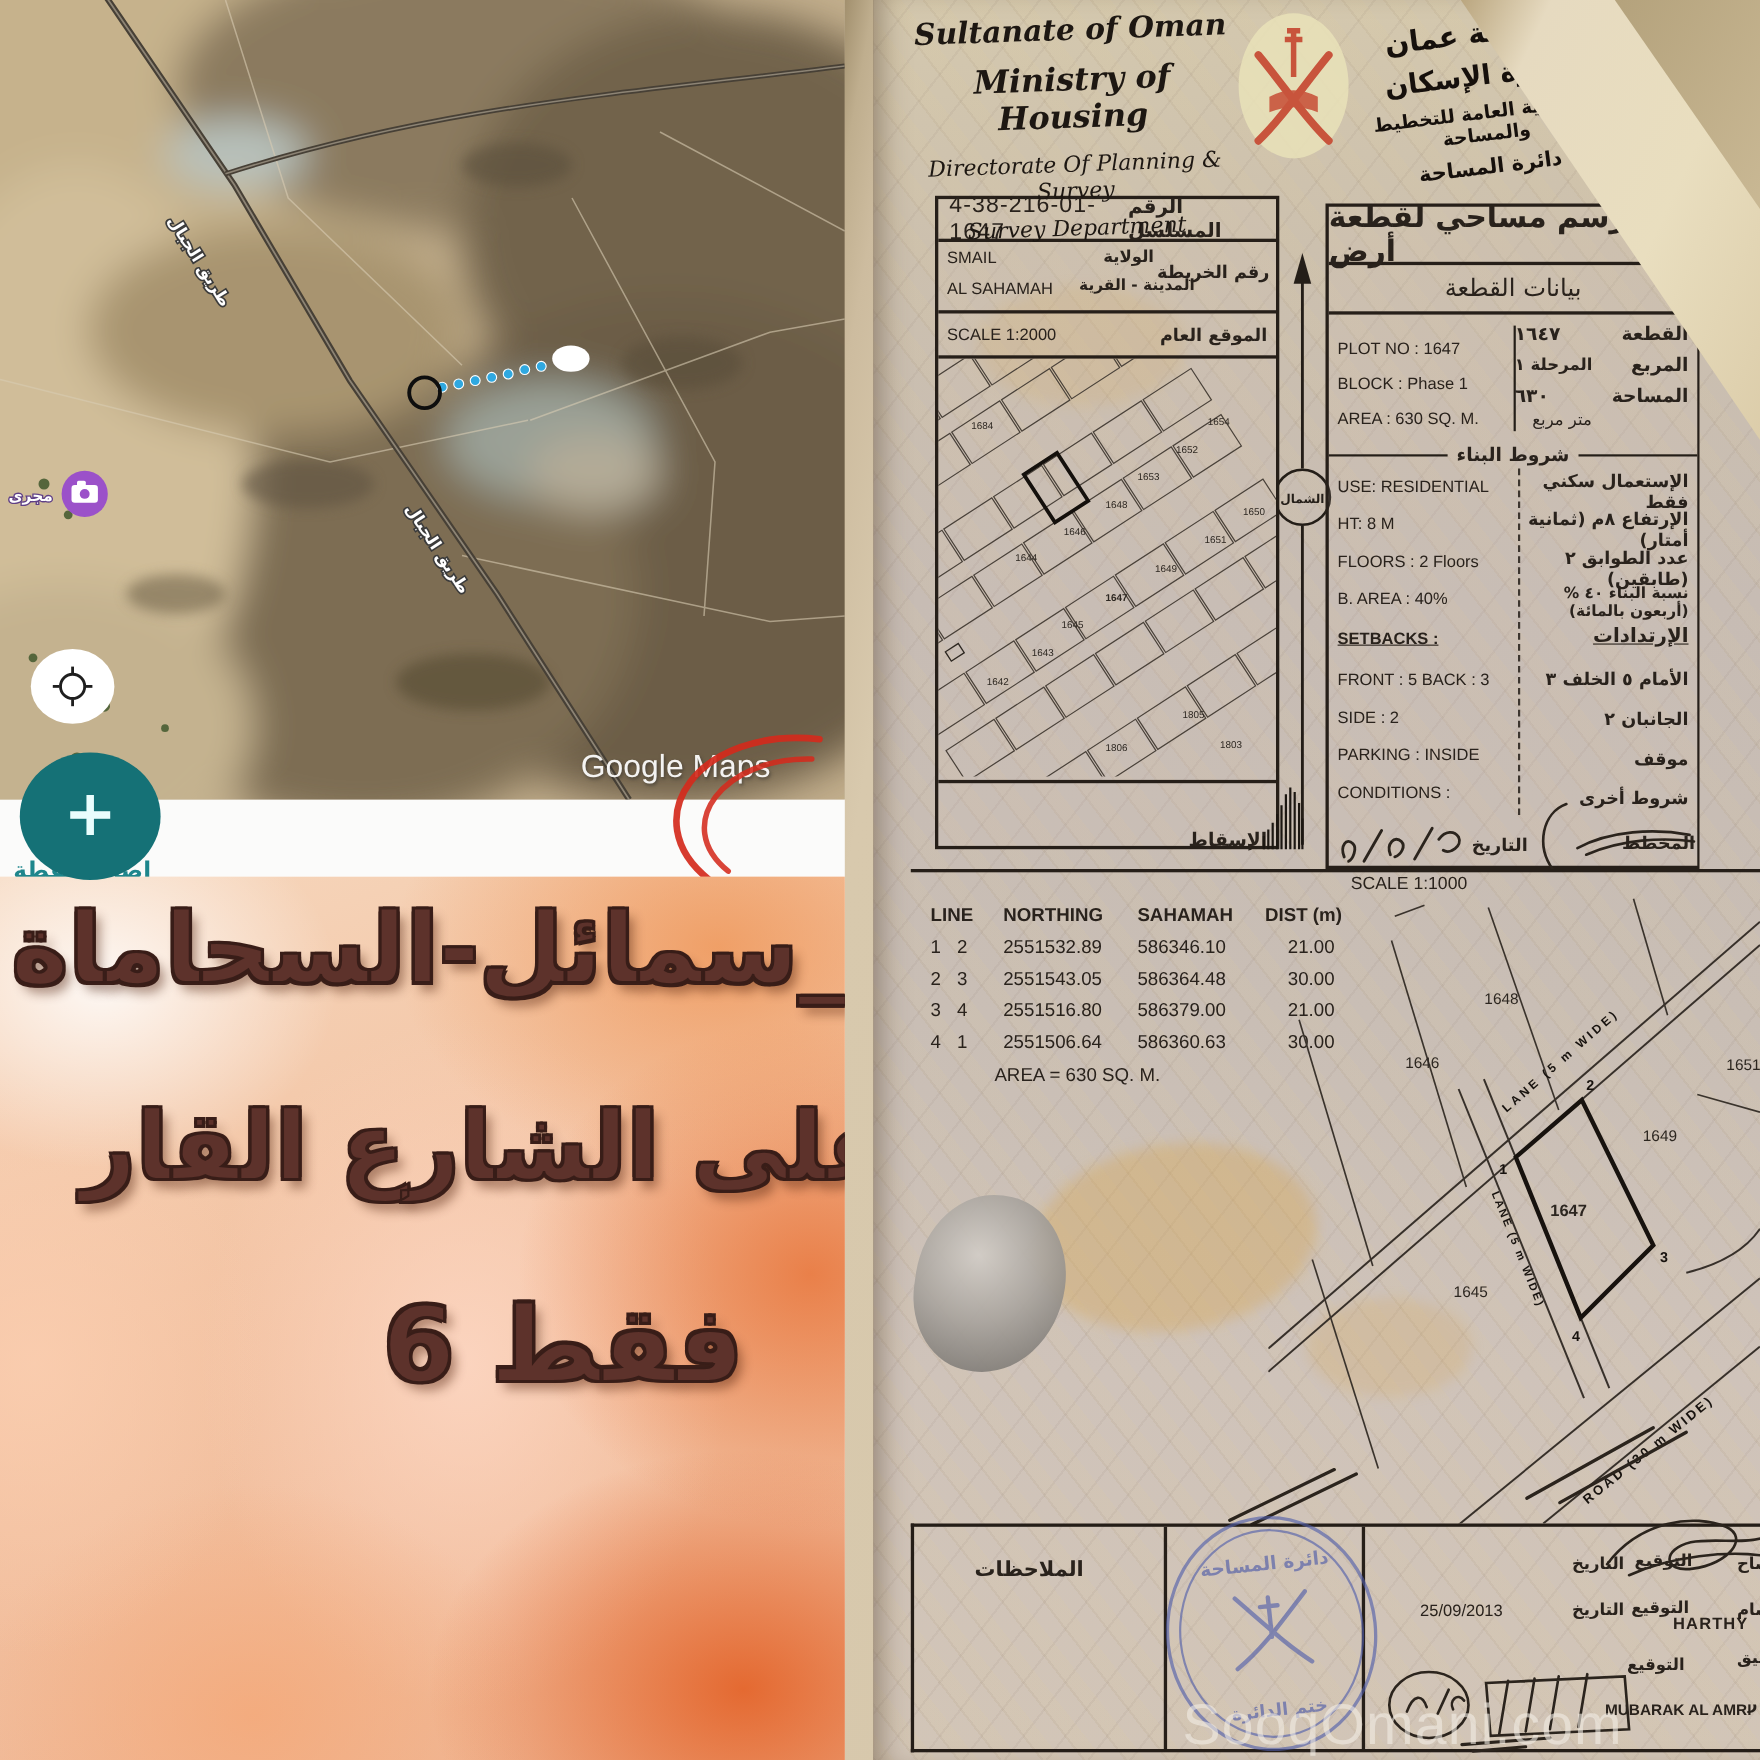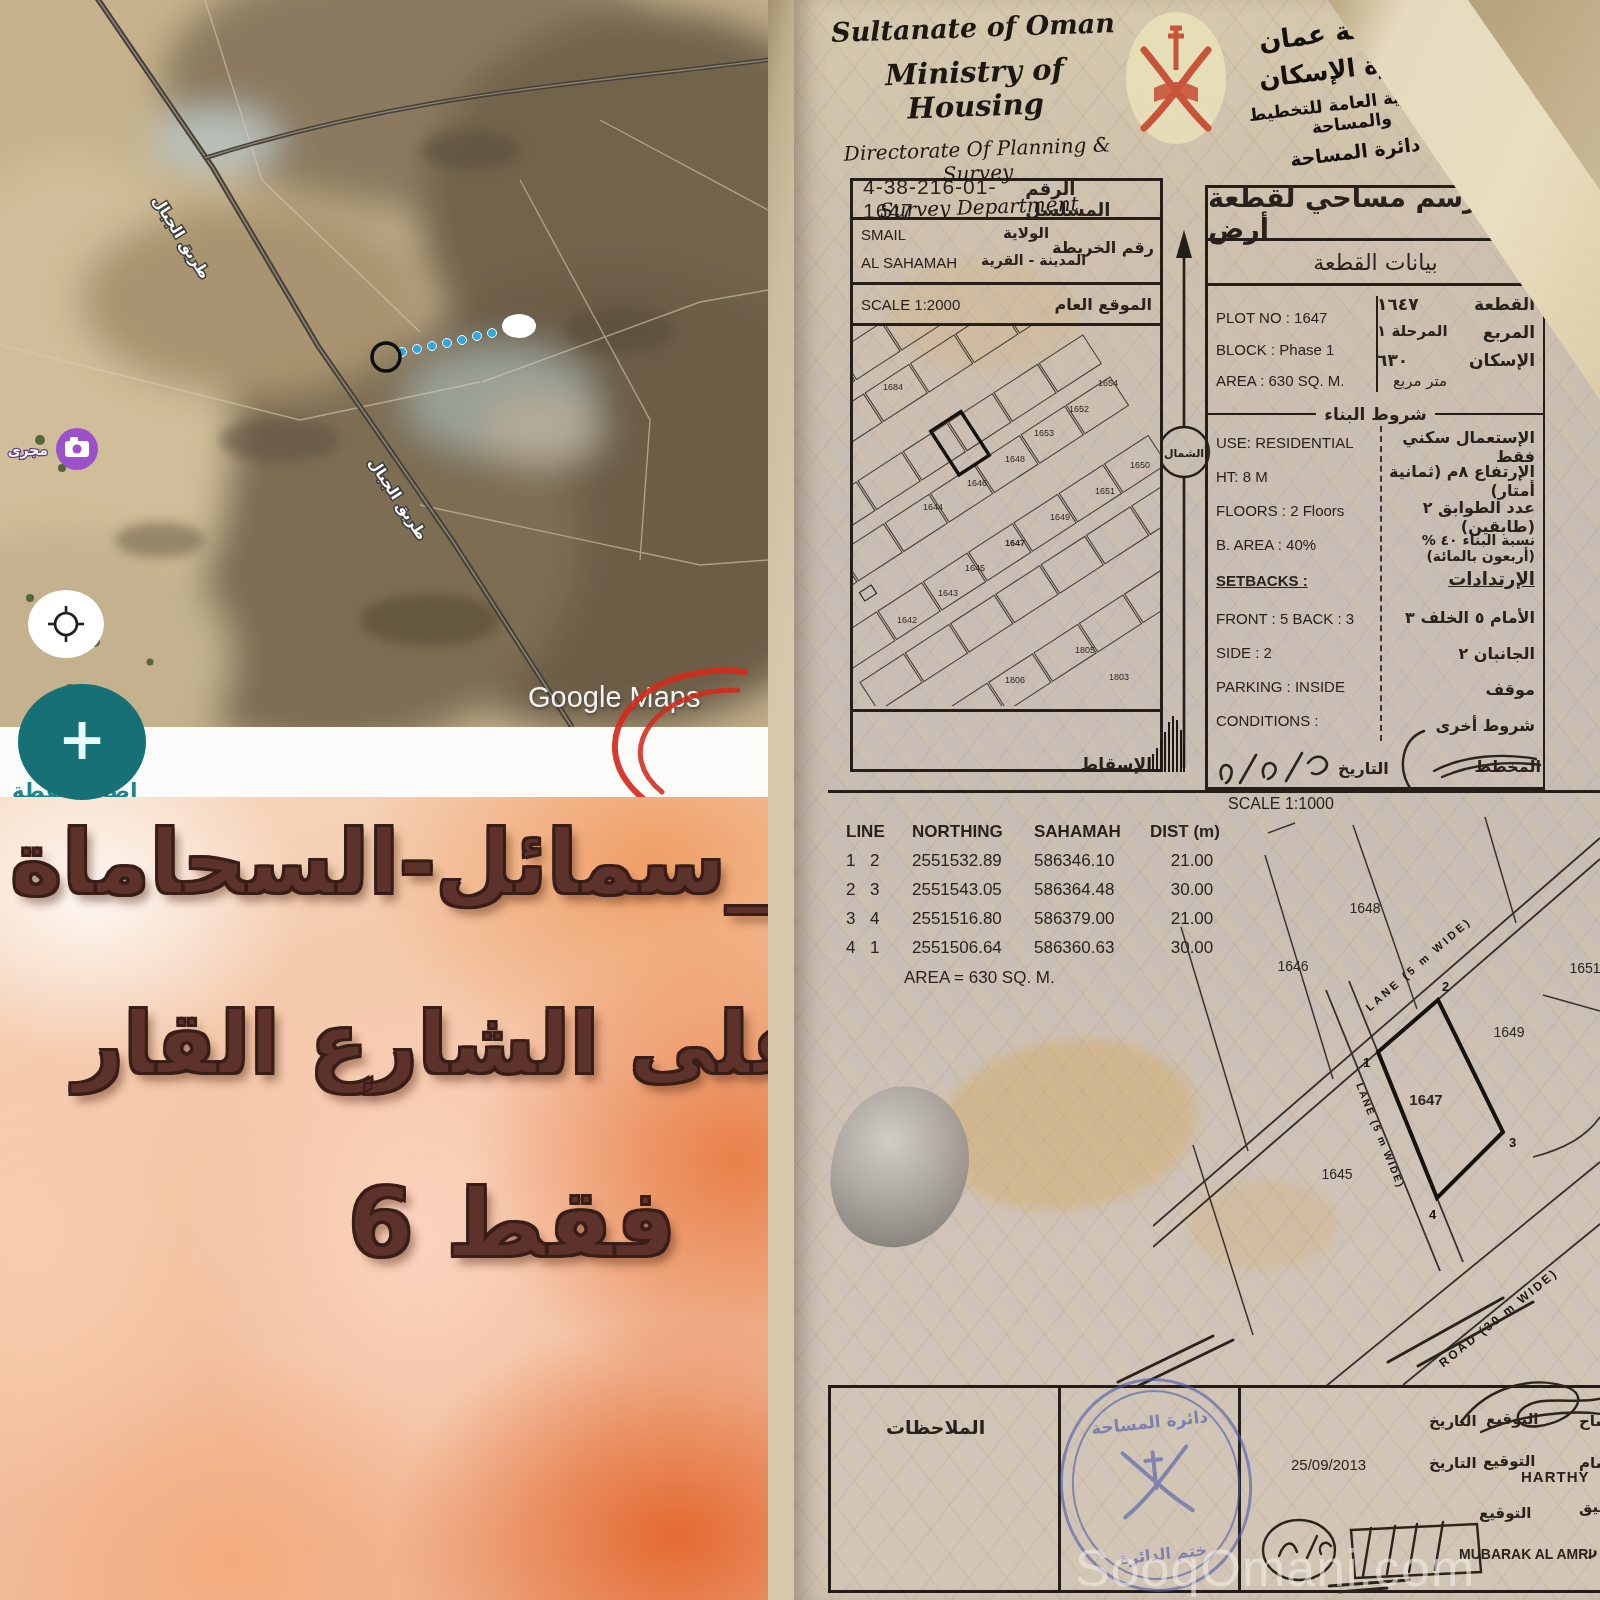--- a/index.html
+++ b/index.html
@@ -343,21 +343,21 @@
         <div class="abs dk" style="right:8px;top:8px;width:158px;font-size:17px;font-weight:bold" dir="rtl">
           <div style="display:flex;justify-content:space-between">
               <span>القطعة</span>
               <span>١٦٤٧</span>
             </div>
           <div style="display:flex;justify-content:space-between;margin-top:8px">
               <span>المربع</span>
               <span style="font-size:15px">المرحلة ١</span>
             </div>
           <div style="display:flex;justify-content:space-between;margin-top:8px">
-              <span>الإسكان</span>
+              <span>المساحة</span>
               <span>٦٣٠</span>
             </div>
         </div>
         <span class="abs dk" style="left:185px;top:86px;font-size:15px;font-weight:normal">متر مربع</span>
 
         <div class="abs" style="left:0;top:118px;width:100%;display:flex;align-items:center">
           <div style="flex:1;height:2.5px;background:#241e18"></div>
           <span class="dk" style="padding:0 8px;font-size:17px;font-weight:bold">شروط البناء</span>
           <div style="flex:1;height:2.5px;background:#241e18"></div>
         </div>

